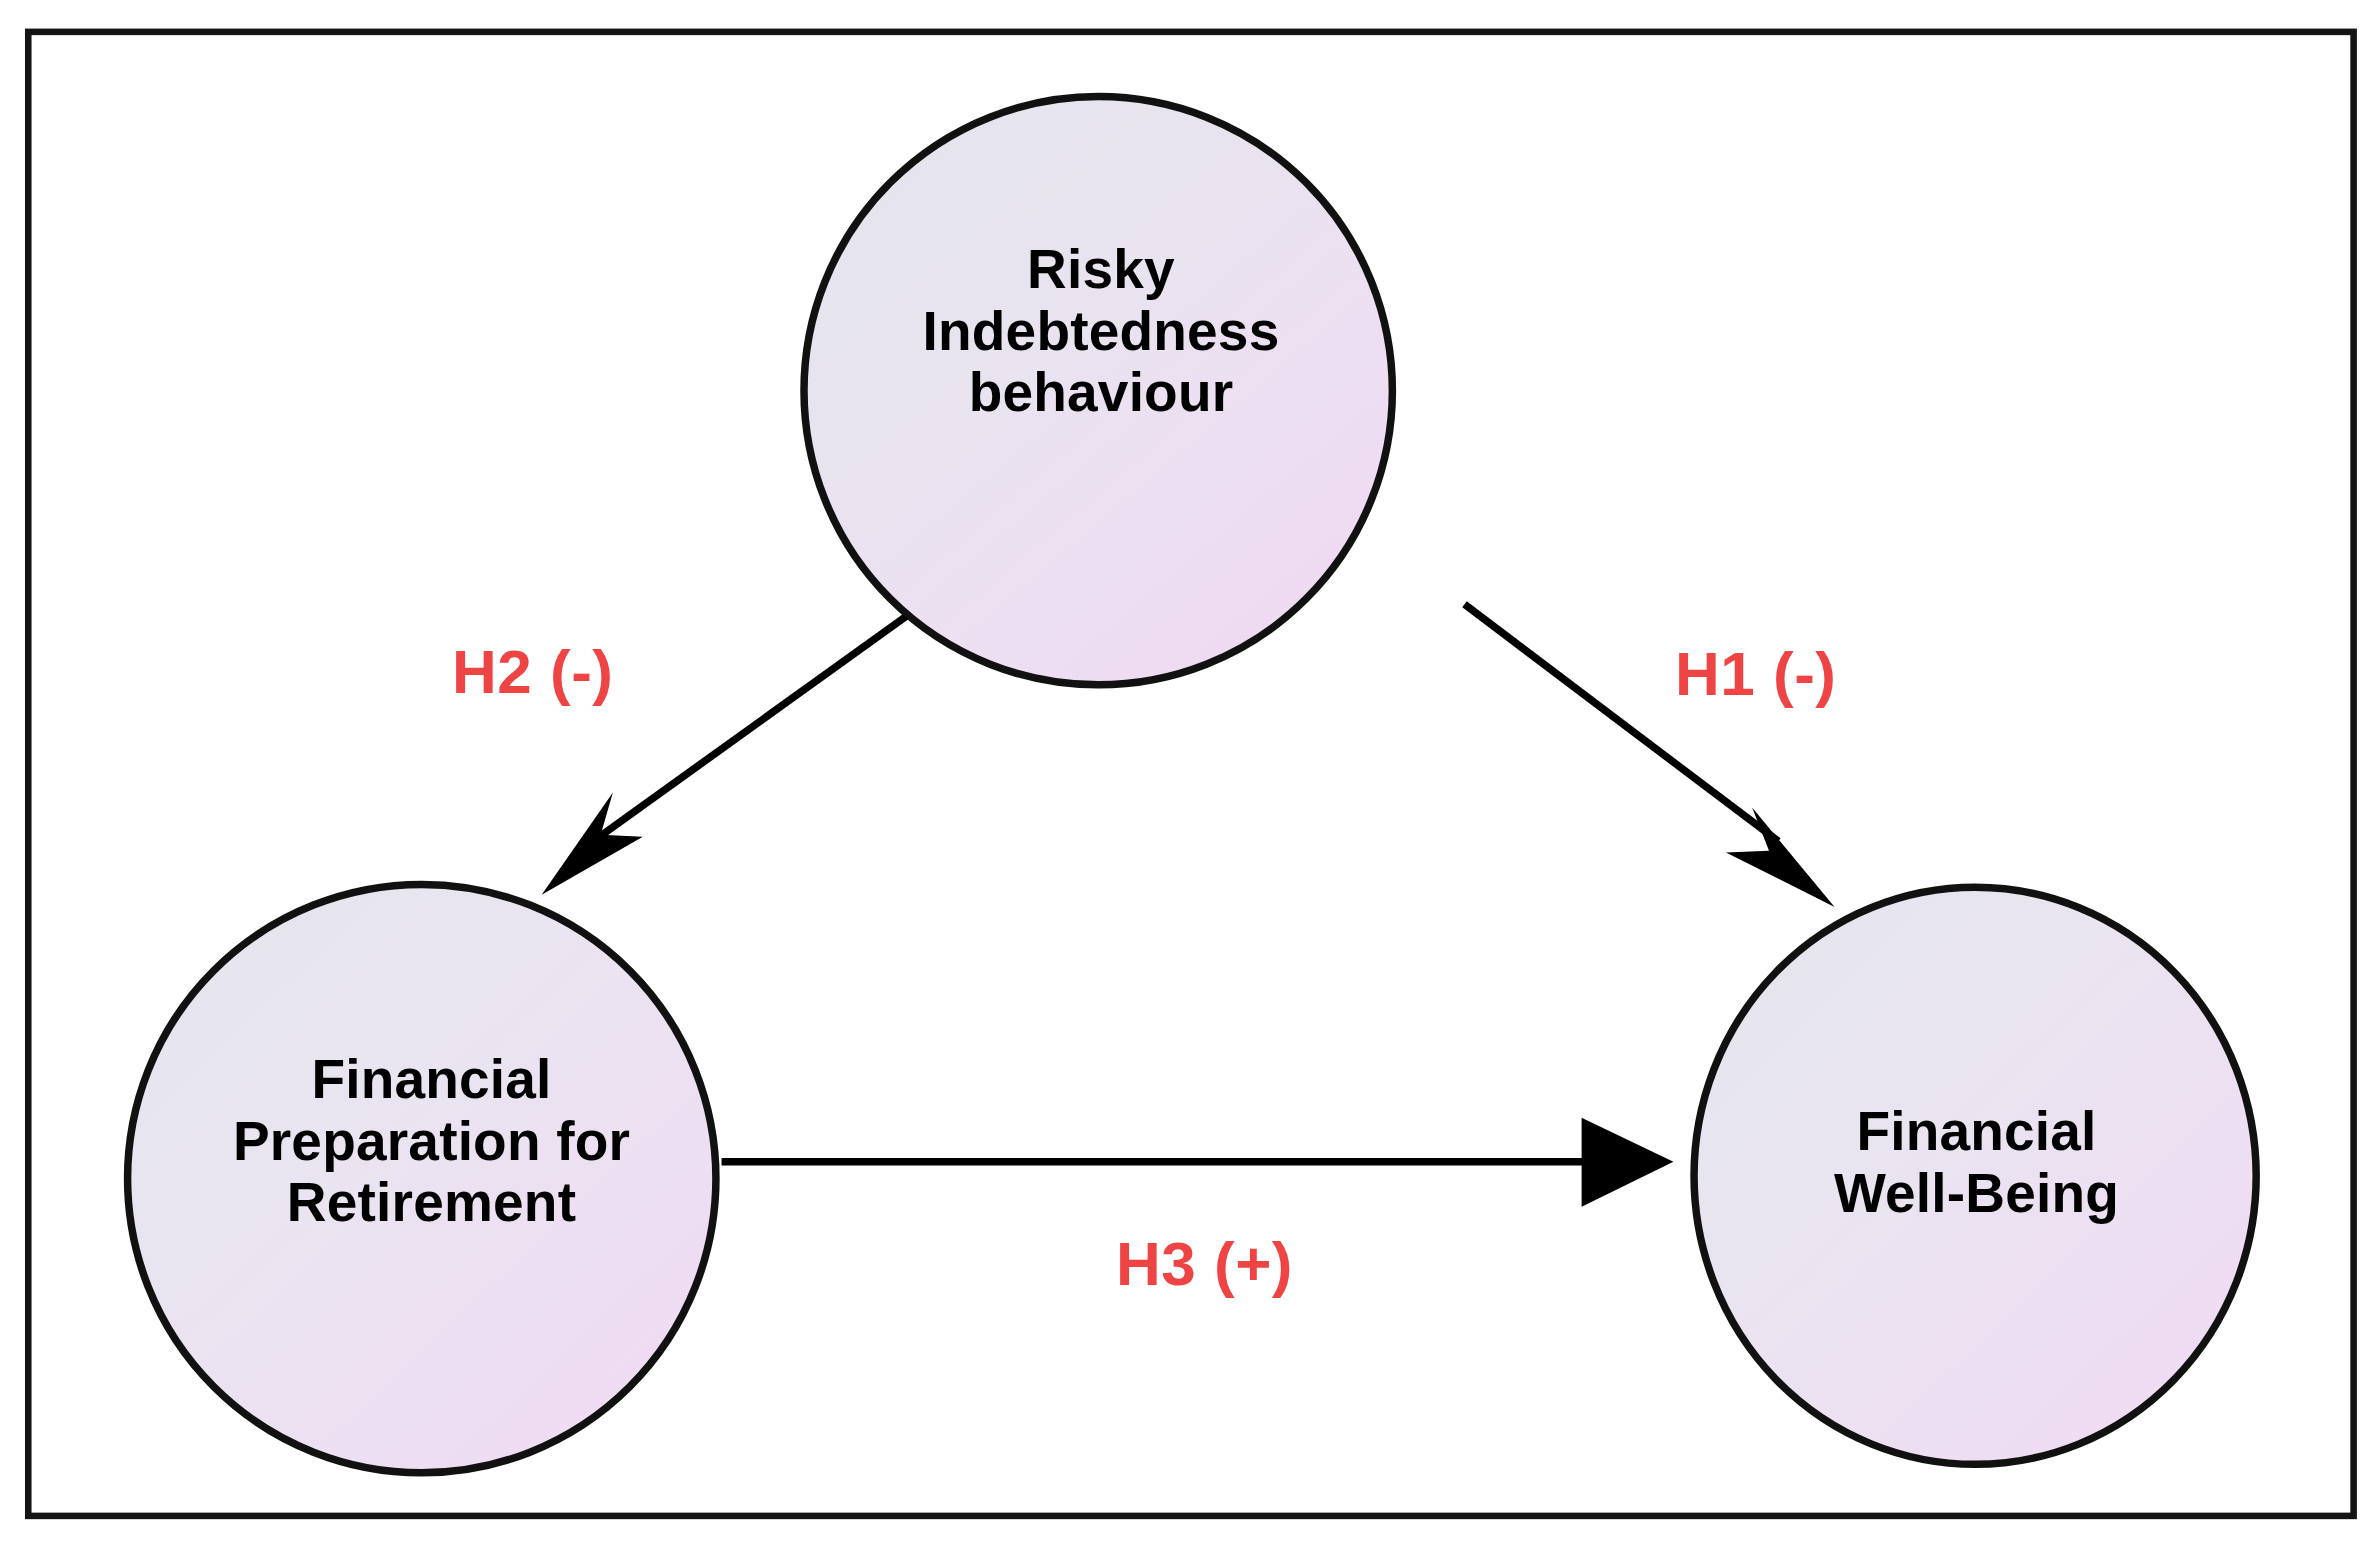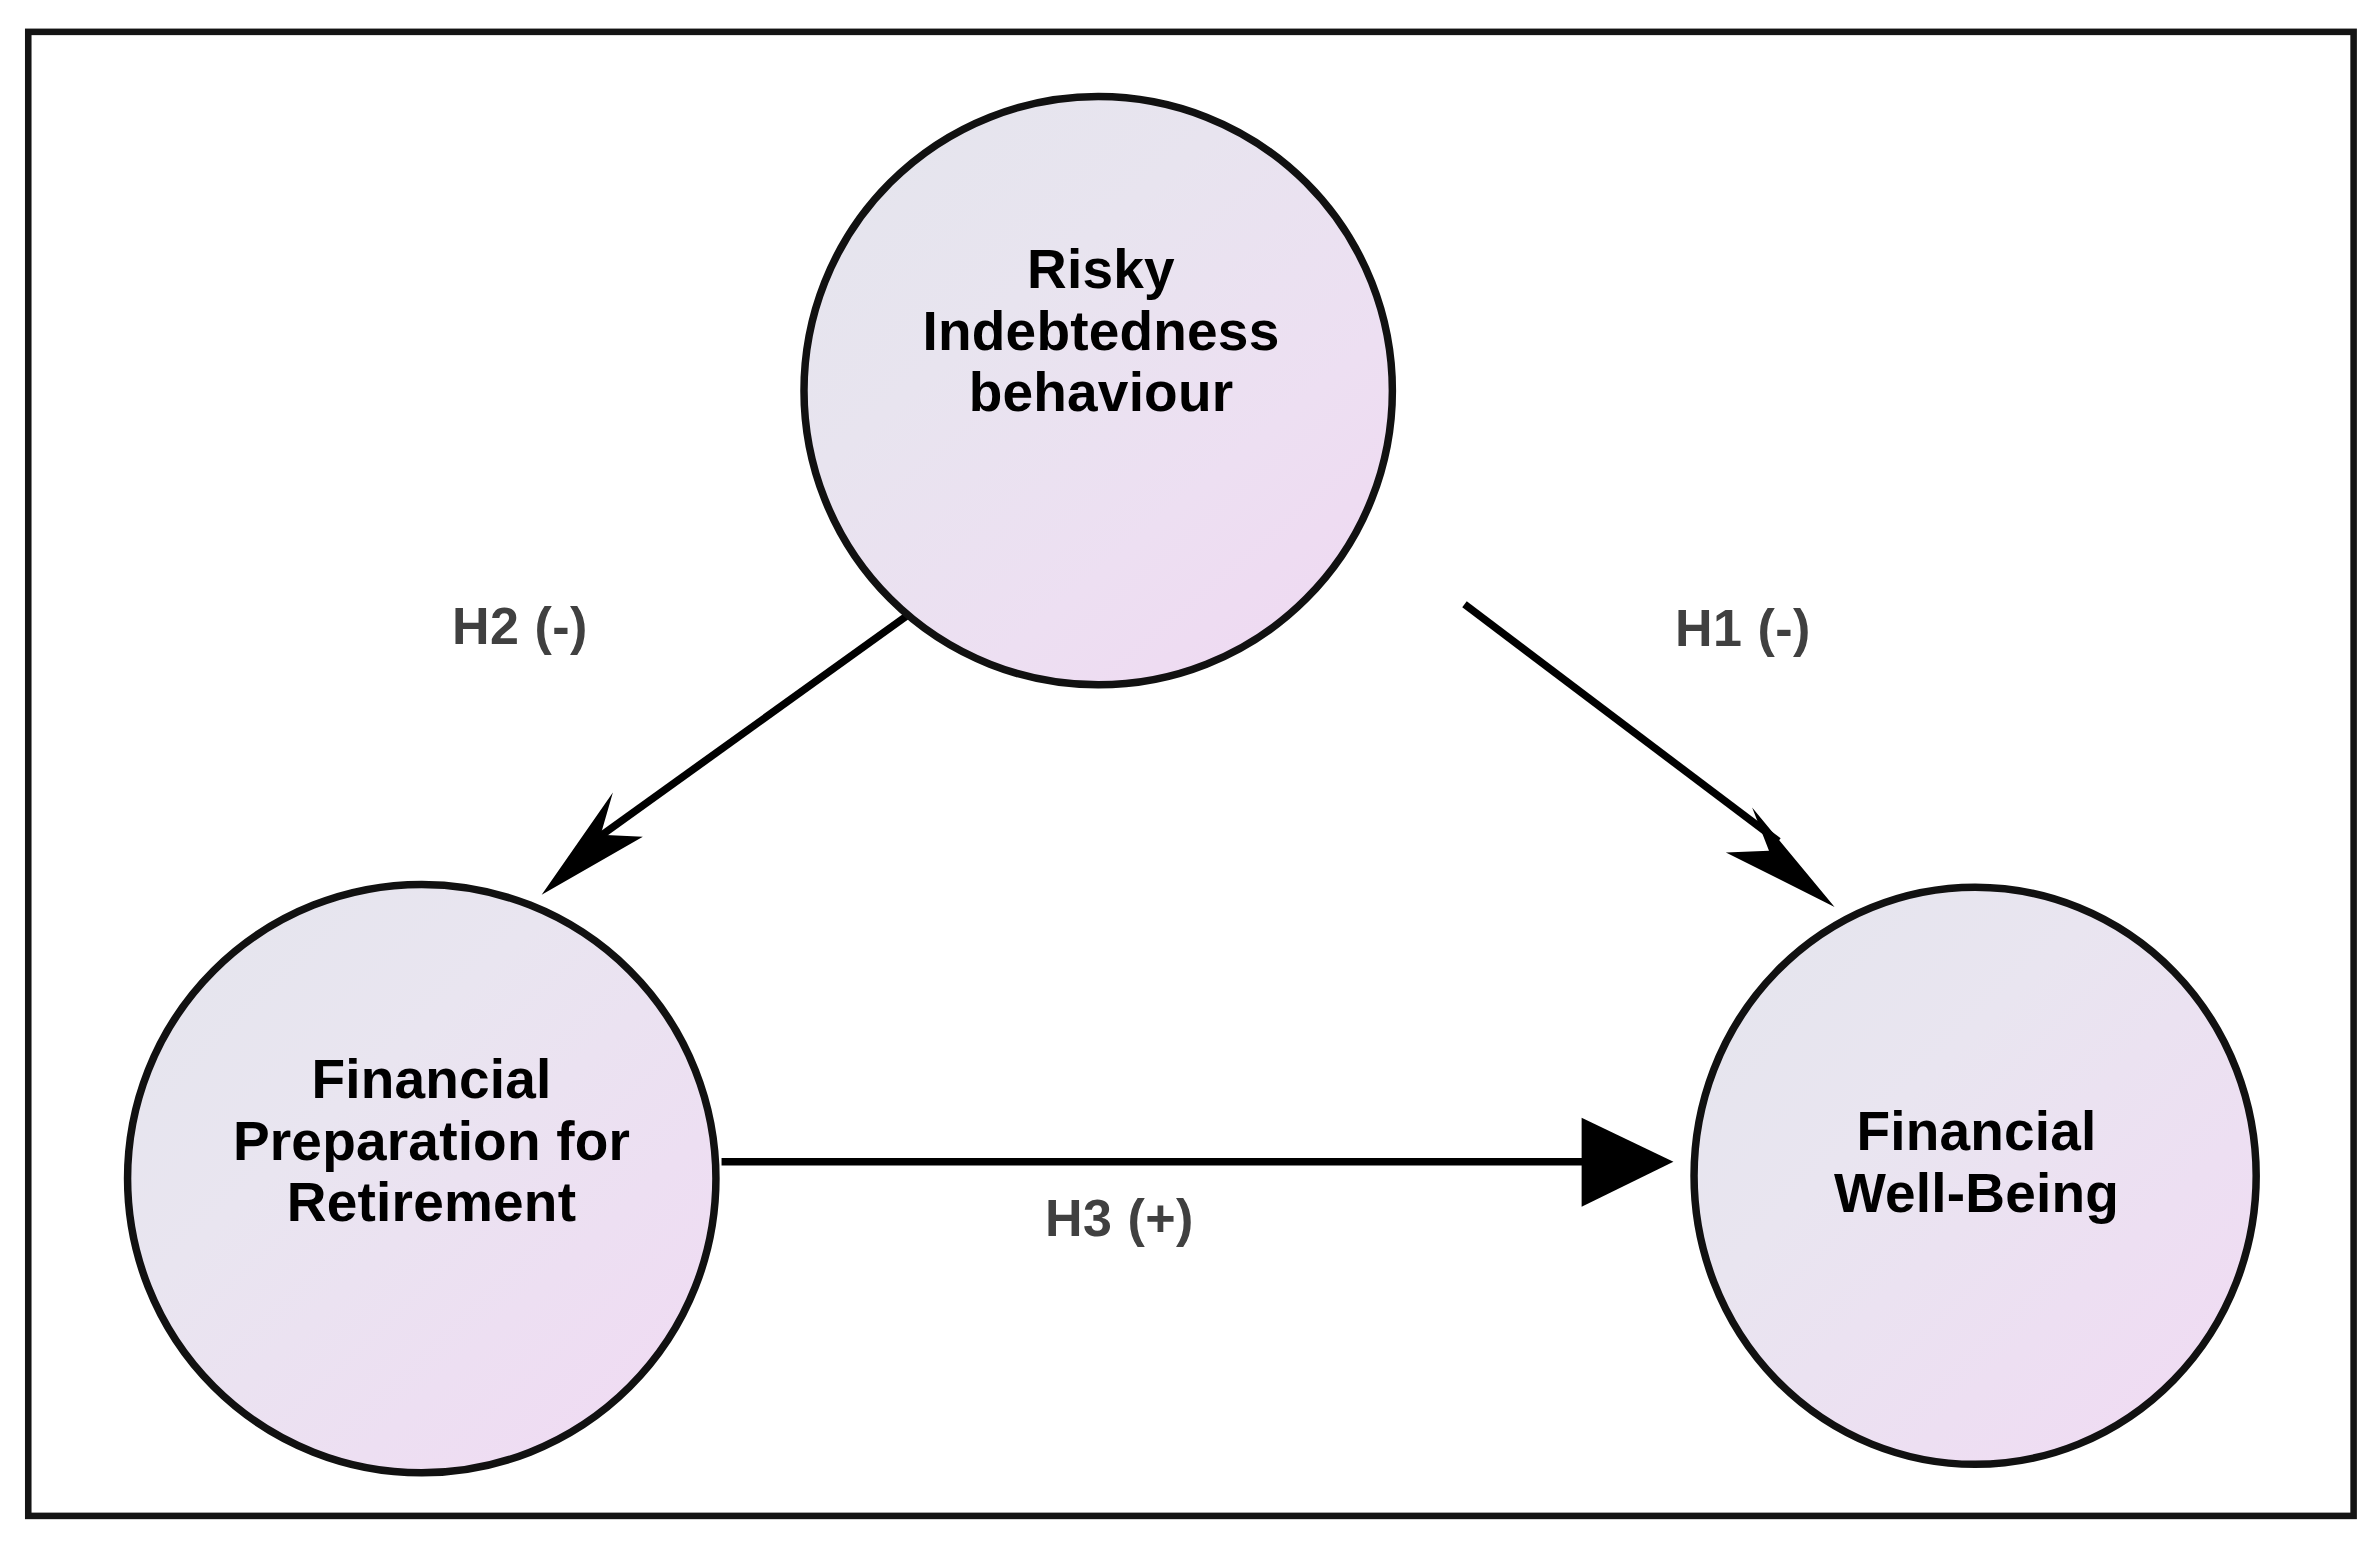--- a/index.html
+++ b/index.html
@@ -53,37 +53,38 @@
   }
   #label-fwb {
     left: 1686px;
     top: 1101px;
     width: 581px;
     font-size: 55px;
   }
   .edge-label {
     position: absolute;
     font-weight: bold;
-    color: #404040;
-    font-size: 52px;
+    color: #ef4444;
+    font-size: 62px;
     letter-spacing: 0.5px;
     white-space: nowrap;
     font-family: "Liberation Sans", sans-serif;
+    margin-top: 40px;
   }
   #label-h2 {
     left: 452px;
     top: 596px;
   }
   #label-h1 {
     left: 1675px;
     top: 598px;
     text-align: center;
   }
   #label-h3 {
-    left: 1045px;
+    left: 1116px;
     top: 1188px;
   }
 </style>
 </head>
 <body>
 
 <div id="diagram-root">
 
   <svg id="frame-svg" viewBox="0 0 2540 1648" xmlns="http://www.w3.org/2000/svg">
     <defs>

